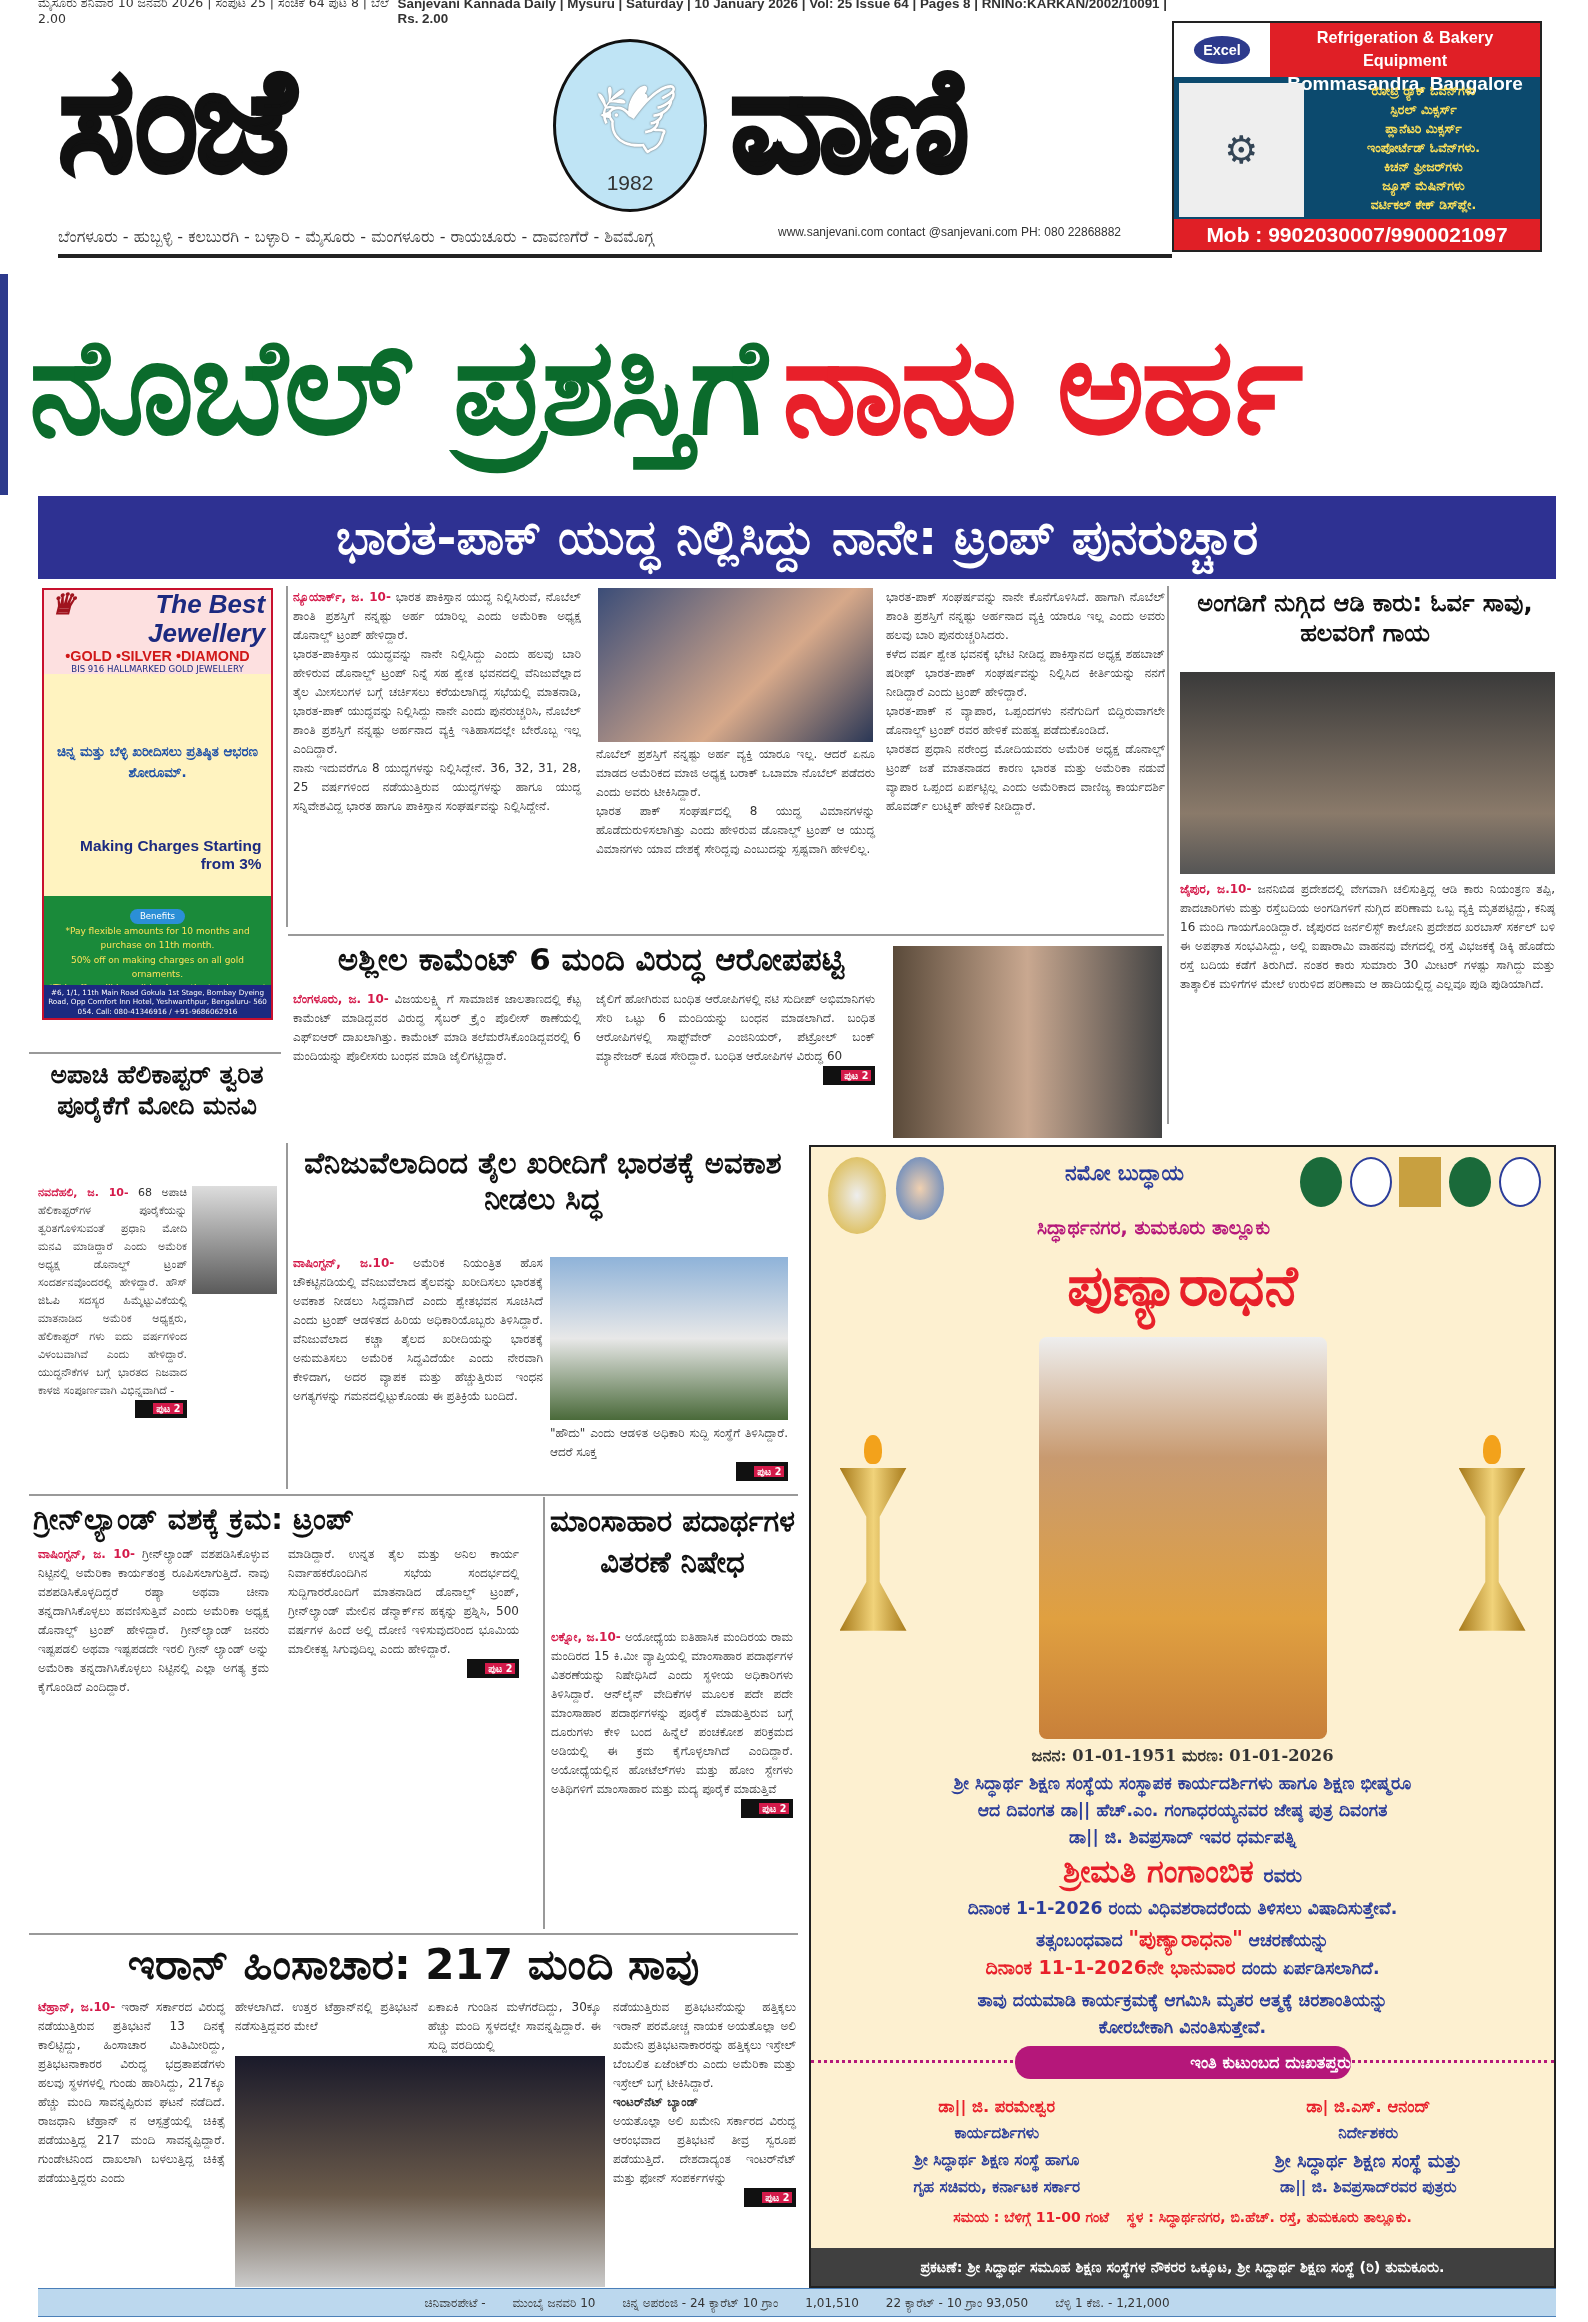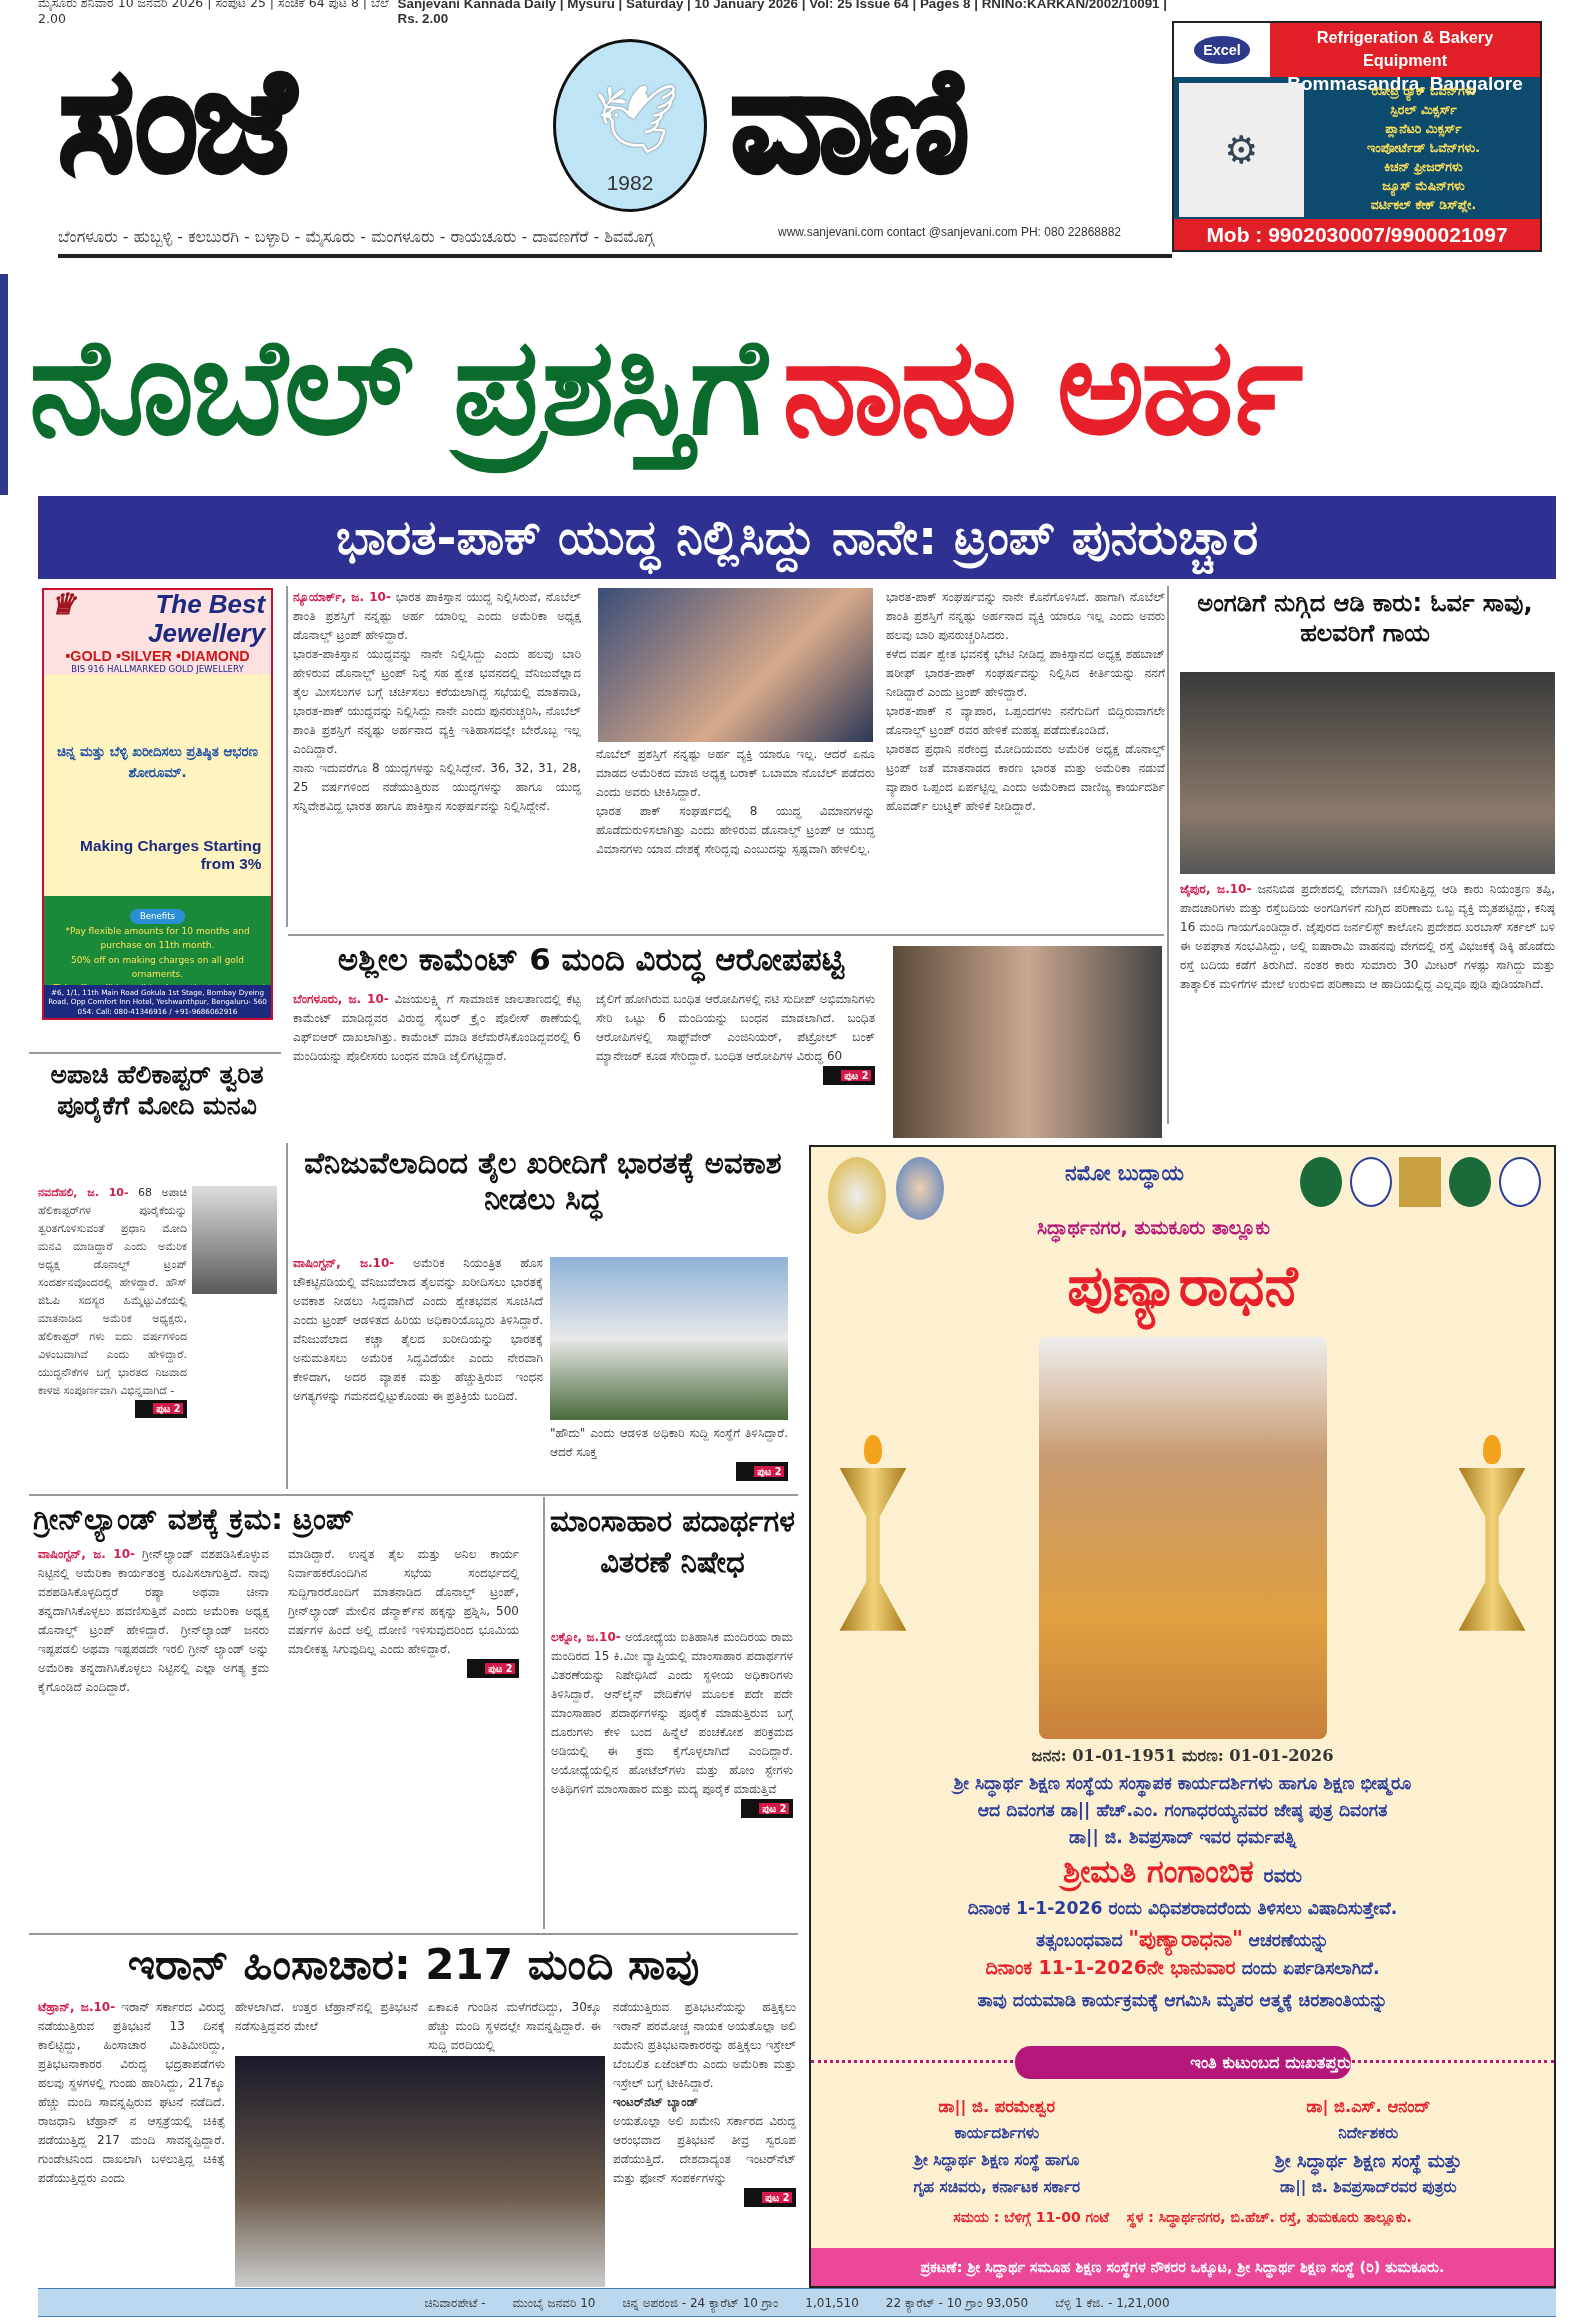--- a/index.html
+++ b/index.html
@@ -235,36 +235,37 @@
   <div class="photo" style="left:228px;top:190px;width:288px;height:402px;border-radius:7.7px;background:linear-gradient(180deg,#eee 0%,#c89a70 30%,#e0a040 70%,#c8803a)"></div>
   <div class="c" style="top:599px;font-size:16.3px;font-family:'DejaVu Serif',serif;font-weight:bold;color:#333">ಜನನ: 01-01-1951 ಮರಣ: 01-01-2026</div>
   <div class="c blue" style="top:653px;font-size:17.3px">ಆದ ದಿವಂಗತ ಡಾ|| ಹೆಚ್.ಎಂ. ಗಂಗಾಧರಯ್ಯನವರ ಜೇಷ್ಠ ಪುತ್ರ ದಿವಂಗತ</div>
   <div class="c blue" style="top:626px;font-size:17.3px">ಶ್ರೀ ಸಿದ್ಧಾರ್ಥ ಶಿಕ್ಷಣ ಸಂಸ್ಥೆಯ ಸಂಸ್ಥಾಪಕ ಕಾರ್ಯದರ್ಶಿಗಳು ಹಾಗೂ ಶಿಕ್ಷಣ ಭೀಷ್ಮರೂ</div>
   <div class="c blue" style="top:680px;font-size:17.3px">ಡಾ|| ಜಿ. ಶಿವಪ್ರಸಾದ್ ಇವರ ಧರ್ಮಪತ್ನಿ</div>
   <div class="c" style="top:706px;font-size:31px"><span class="red">ಶ್ರೀಮತಿ ಗಂಗಾಂಬಿಕ</span> <span class="blue" style="font-size:19px">ರವರು</span></div>
   <div class="c blue" style="top:751px;font-size:17.3px">ದಿನಾಂಕ 1-1-2026 ರಂದು ವಿಧಿವಶರಾದರೆಂದು ತಿಳಿಸಲು ವಿಷಾದಿಸುತ್ತೇವೆ.</div>
   <div class="c" style="top:780px;font-size:17.3px"><span class="blue">ತತ್ಸಂಬಂಧವಾದ</span> <span class="red" style="font-size:21px">"ಪುಣ್ಯಾರಾಧನಾ"</span> <span class="blue">ಆಚರಣೆಯನ್ನು</span></div>
   <div class="c" style="top:809px;font-size:19px"><span class="red">ದಿನಾಂಕ 11-1-2026ನೇ ಭಾನುವಾರ</span> <span class="blue" style="font-size:17.3px">ದಂದು ಏರ್ಪಡಿಸಲಾಗಿದೆ.</span></div>
   <div class="c blue" style="top:843px;font-size:17.3px">ತಾವು ದಯಮಾಡಿ ಕಾರ್ಯಕ್ರಮಕ್ಕೆ ಆಗಮಿಸಿ ಮೃತರ ಆತ್ಮಕ್ಕೆ ಚಿರಶಾಂತಿಯನ್ನು</div>
+  <div class="c blue" style="top:870px;font-size:17.3px">ಕೋರಬೇಕಾಗಿ ವಿನಂತಿಸುತ್ತೇವೆ.</div>
   <div style="position:absolute;left:0;top:913px;width:100%;border-top:3.8px dotted #b5177a"></div>
   <div style="position:absolute;left:204px;top:899px;width:336px;height:33px;background:#b5177a;color:#fff;border-radius:15.4px;text-align:right;line-height:33px;font-size:16.3px;font-weight:bold">ಇಂತಿ ಕುಟುಂಬದ ದುಃಖತಪ್ತರು</div>
   <div style="position:absolute;left:0;top:946px;width:50%;text-align:center;line-height:27px">
     <div class="red" style="font-size:16.3px">ಡಾ|| ಜಿ. ಪರಮೇಶ್ವರ</div>
     <div class="blue" style="font-size:15.4px">ಕಾರ್ಯದರ್ಶಿಗಳು</div>
     <div class="blue" style="font-size:15.4px">ಶ್ರೀ ಸಿದ್ಧಾರ್ಥ ಶಿಕ್ಷಣ ಸಂಸ್ಥೆ ಹಾಗೂ</div>
     <div class="blue" style="font-size:15.4px">ಗೃಹ ಸಚಿವರು, ಕರ್ನಾಟಕ ಸರ್ಕಾರ</div>
   </div>
   <div style="position:absolute;left:50%;top:946px;width:50%;text-align:center;line-height:27px">
     <div class="red" style="font-size:16.3px">ಡಾ| ಜಿ.ಎಸ್. ಆನಂದ್</div>
     <div class="blue" style="font-size:15.4px">ನಿರ್ದೇಶಕರು</div>
     <div class="blue" style="font-size:18px">ಶ್ರೀ ಸಿದ್ಧಾರ್ಥ ಶಿಕ್ಷಣ ಸಂಸ್ಥೆ ಮತ್ತು</div>
     <div class="blue" style="font-size:15.4px">ಡಾ|| ಜಿ. ಶಿವಪ್ರಸಾದ್‌ರವರ ಪುತ್ರರು</div>
   </div>
   <div class="c" style="top:1062px;font-size:14px"><span class="red">ಸಮಯ : ಬೆಳಿಗ್ಗೆ 11-00 ಗಂಟೆ</span>&nbsp;&nbsp;&nbsp;&nbsp;<span class="red">ಸ್ಥಳ : ಸಿದ್ಧಾರ್ಥನಗರ, ಬಿ.ಹೆಚ್. ರಸ್ತೆ, ತುಮಕೂರು ತಾಲ್ಲೂಕು.</span></div>
-  <div style="position:absolute;left:0;bottom:0;width:100%;height:38px;background:#ec4899;color:#fff;font-size:14.4px;font-weight:bold;text-align:center;line-height:38px">ಪ್ರಕಟಣೆ: ಶ್ರೀ ಸಿದ್ಧಾರ್ಥ ಸಮೂಹ ಶಿಕ್ಷಣ ಸಂಸ್ಥೆಗಳ ನೌಕರರ ಒಕ್ಕೂಟ, ಶ್ರೀ ಸಿದ್ಧಾರ್ಥ ಶಿಕ್ಷಣ ಸಂಸ್ಥೆ (ರಿ) ತುಮಕೂರು.</div>
+  <div style="position:absolute;left:0;bottom:0;width:100%;height:38px;background:#404040;color:#fff;font-size:14.4px;font-weight:bold;text-align:center;line-height:38px">ಪ್ರಕಟಣೆ: ಶ್ರೀ ಸಿದ್ಧಾರ್ಥ ಸಮೂಹ ಶಿಕ್ಷಣ ಸಂಸ್ಥೆಗಳ ನೌಕರರ ಒಕ್ಕೂಟ, ಶ್ರೀ ಸಿದ್ಧಾರ್ಥ ಶಿಕ್ಷಣ ಸಂಸ್ಥೆ (ರಿ) ತುಮಕೂರು.</div>
 </div>
 
 <div class="abs ticker">
   <span>ಚಿನಿವಾರಪೇಟೆ -</span>
   <span>ಮುಂಬೈ ಜನವರಿ 10</span>
   <span>ಚಿನ್ನ ಅಪರಂಜಿ - 24 ಕ್ಯಾರೆಟ್ 10 ಗ್ರಾಂ</span>
   <span>1,01,510</span>
   <span>22 ಕ್ಯಾರೆಟ್ - 10 ಗ್ರಾಂ 93,050</span>
   <span>ಬೆಳ್ಳಿ 1 ಕೆಜಿ. - 1,21,000</span>
 </div>

